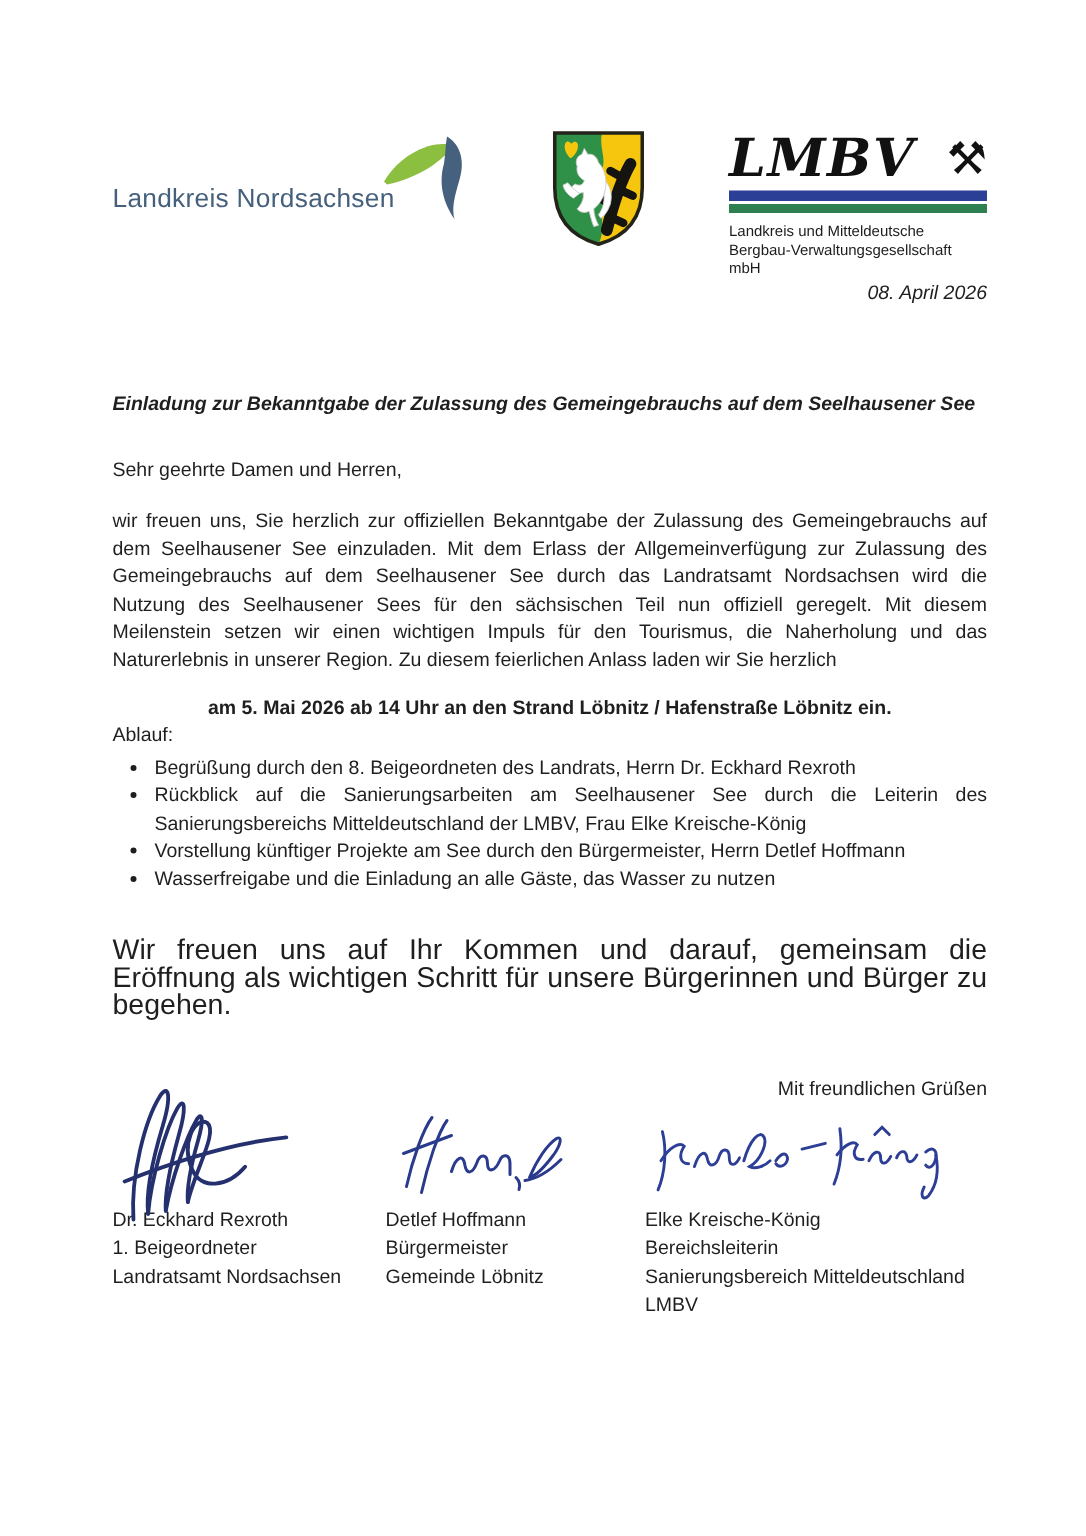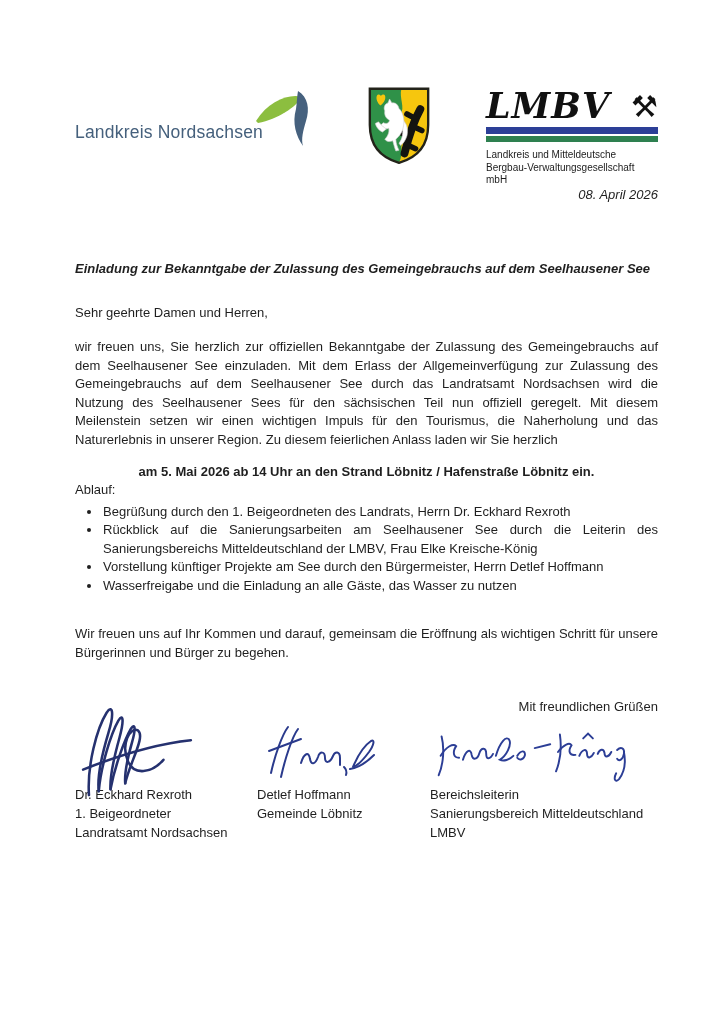--- a/index.html
+++ b/index.html
@@ -40,21 +40,21 @@
   .lmbv-sub{margin-top:7px;font-size:10px;line-height:12.5px;color:#1c1c1c;}
   
   .date{margin-top:28px;text-align:right;font-size:13px;line-height:18px;font-style:italic;}
   .subject{margin-top:56px;font-size:13px;line-height:18.5px;font-weight:bold;text-align:justify;font-style:italic;}
   .salutation{margin-top:25px;font-size:13px;line-height:18.5px;}
   .para{margin-top:16px;font-size:13px;line-height:18.5px;text-align:justify;}
   .highlight{margin-top:14px;font-size:13px;line-height:18px;font-weight:bold;text-align:center;}
   .agenda-title{font-size:13px;line-height:18.5px;}
   ul.agenda{margin:3px 0 0 0;padding-left:27px;}
   ul.agenda li{font-size:13px;line-height:18.5px;text-align:justify;padding-left:1px;}
-  .closing{margin-top:30px;font-size:13px;line-height:18.5px;text-align:justify;}
+  .closing{margin-top:30px;font-size:19px;line-height:18.5px;text-align:justify;}
   .valediction{margin-top:36px;font-size:13px;line-height:18.5px;text-align:right;}
   
   .sig-row{display:flex;align-items:flex-start;}
   .sig-col{position:relative;}
   .sig-col.c1{width:182px;}
   .sig-col.c2{width:173px;}
   .sig-col.c3{flex:1;}
   .sig-art{position:relative;height:68px;}
   .sig-art svg{position:absolute;display:block;}
   .sig-art .rexroth{left:2px;bottom:-14px;}
@@ -122,21 +122,21 @@
   <div class="subject">Einladung zur Bekanntgabe der Zulassung des Gemeingebrauchs auf dem Seelhausener See</div>
 
   <div class="salutation">Sehr geehrte Damen und Herren,</div>
 
   <div class="para">wir freuen uns, Sie herzlich zur offiziellen Bekanntgabe der Zulassung des Gemeingebrauchs auf dem Seelhausener See einzuladen. Mit dem Erlass der Allgemeinverfügung zur Zulassung des Gemeingebrauchs auf dem Seelhausener See durch das Landratsamt Nordsachsen wird die Nutzung des Seelhausener Sees für den sächsischen Teil nun offiziell geregelt. Mit diesem Meilenstein setzen wir einen wichtigen Impuls für den Tourismus, die Naherholung und das Naturerlebnis in unserer Region. Zu diesem feierlichen Anlass laden wir Sie herzlich</div>
 
   <div class="highlight">am 5. Mai 2026 ab 14 Uhr an den Strand Löbnitz / Hafenstraße Löbnitz ein.</div>
 
   <div class="agenda-title">Ablauf:</div>
   <ul class="agenda">
-    <li>Begrüßung durch den 1. Beigeordneten des Landrats, Herrn Dr. Eckhard Rexroth</li>
+    <li>Begrüßung durch den 8. Beigeordneten des Landrats, Herrn Dr. Eckhard Rexroth</li>
     <li>Rückblick auf die Sanierungsarbeiten am Seelhausener See durch die Leiterin des Sanierungsbereichs Mitteldeutschland der LMBV, Frau Elke Kreische-König</li>
     <li>Vorstellung künftiger Projekte am See durch den Bürgermeister, Herrn Detlef Hoffmann</li>
     <li>Wasserfreigabe und die Einladung an alle Gäste, das Wasser zu nutzen</li>
   </ul>
 
   <div class="closing">Wir freuen uns auf Ihr Kommen und darauf, gemeinsam die Eröffnung als wichtigen Schritt für unsere Bürgerinnen und Bürger zu begehen.</div>
 
   <div class="valediction">Mit freundlichen Grüßen</div>
 
   <div class="sig-row">
@@ -163,20 +163,21 @@
           <path d="M14,52 C18,34 25,14 31,6"></path>
           <path d="M24,56 C28,38 35,16 41,8"></path>
           <path d="M12,30 L44,18"></path>
           <path d="M44,42 C47,32 52,30 53,38 C54,44 58,44 61,36 C63,30 68,30 68,37 C68,43 73,42 76,35 C78,30 83,30 83,37 L83,44"></path>
           <path d="M87,46 C89,48 90,51 89,54"></path>
           <path d="M96,46 C101,34 108,24 114,20 C118,18 117,24 112,31 C106,39 100,45 96,46"></path>
           <path d="M93,48 C100,47 109,42 117,34"></path>
         </svg>
       </div>
       <div class="sig-line">Detlef Hoffmann</div>
+      <div class="sig-line">Bürgermeister</div>
       <div class="sig-line">Gemeinde Löbnitz</div>
       <div class="sig-line"></div>
     </div>
 
     <div class="sig-col c3">
       <div class="sig-art">
         <svg class="kreische" width="222" height="64" viewBox="0 0 225 66" fill="none" stroke="#2c3e96" stroke-width="2" stroke-linecap="round">
           <path d="M10,18 C13,30 12,46 7,58"></path>
           <path d="M9,38 C15,28 22,25 25,28 C21,34 22,40 28,40"></path>
           <path d="M32,42 C35,32 40,30 41,37 C42,43 47,42 49,35 C51,29 56,29 56,36 C56,42 60,42 63,36"></path>
@@ -185,19 +186,20 @@
           <path d="M106,30 L122,26"></path>
           <path d="M132,16 C134,30 132,44 128,54"></path>
           <path d="M130,34 C136,26 142,24 144,27 C140,33 142,38 148,37"></path>
           <path d="M152,38 C155,31 160,30 160,36 C160,41 164,41 167,35"></path>
           <path d="M156,20 L161,15 L166,20"></path>
           <path d="M171,36 C173,31 177,30 178,35 C178,40 182,40 185,34"></path>
           <path d="M191,32 C195,28 199,30 198,36 C197,42 193,44 191,41"></path>
           <path d="M198,34 C200,44 199,54 193,62 C189,66 187,62 190,56"></path>
         </svg>
       </div>
+      <div class="sig-line">Elke Kreische-König</div>
       <div class="sig-line">Bereichsleiterin</div>
       <div class="sig-line">Sanierungsbereich Mitteldeutschland</div>
       <div class="sig-line">LMBV</div>
     </div>
 
   </div>
 </div>
 
 </body></html>

